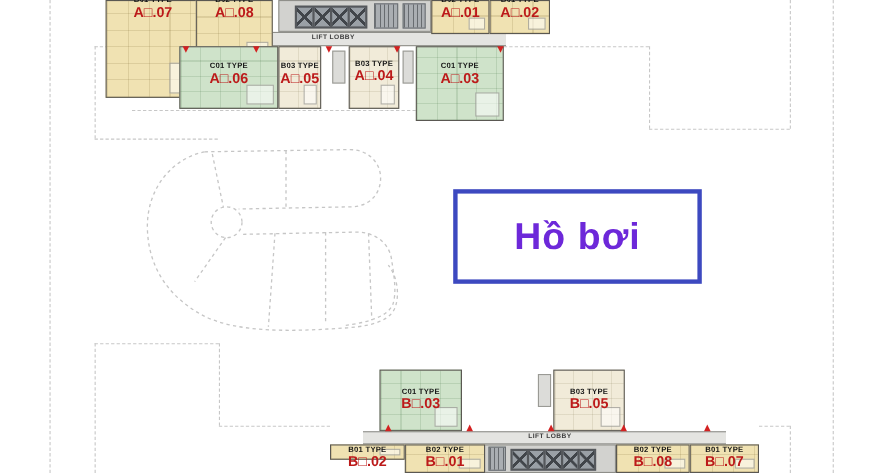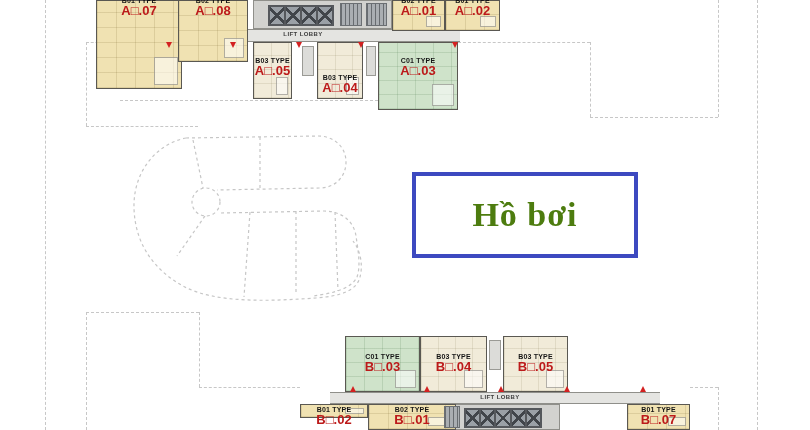--- a/index.html
+++ b/index.html
@@ -48,22 +48,22 @@
   .arrow-u{position:absolute;width:0;height:0;border-left:3.5px solid transparent;
       border-right:3.5px solid transparent;border-bottom:6px solid #d32121;z-index:5;}
 
   
   .pool-svg{position:absolute;left:120px;top:128px;z-index:1;}
 
   
   .pool-sign{position:absolute;left:412px;top:172px;width:226px;height:86px;
       border:4px solid #3d49c0;background:#ffffff;display:flex;align-items:center;
       justify-content:center;box-sizing:border-box;z-index:6;}
-  .pool-sign-text{font-family:Liberation Serif, serif;font-size:34px;font-weight:700;
-      color:#4d7c0f;letter-spacing:1px;}
+  .pool-sign-text{font-family:Liberation Sans, sans-serif;font-size:34px;font-weight:700;
+      color:#6d28d9;letter-spacing:1px;}
 </style>
 </head>
 <body>
 
 <div id="canvas">
 
   <div class="dash-v" style="left:45px;top:0;height:430px"></div>
   <div class="dash-v" style="left:757px;top:0;height:430px"></div>
   <div class="dash-v" style="left:718px;top:0;height:117px"></div>
   <div class="dash-v" style="left:590px;top:42px;height:75px"></div>
@@ -125,29 +125,35 @@
       <div class="ucode">A□.01</div>
     </div>
   </div>
   <div class="unit u-yellow" style="left:445px;top:0;width:55px;height:31px">
     <div class="ulabel" style="top:-4px">
       <div class="utype">B01 TYPE</div>
       <div class="ucode">A□.02</div>
     </div>
   </div>
 
+  <div class="unit u-green" style="left:163px;top:42px;width:90px;height:57px">
+    <div class="ulabel" style="top:14px">
+      <div class="utype">C01 TYPE</div>
+      <div class="ucode">A□.06</div>
+    </div>
+  </div>
   <div class="unit u-cream" style="left:253px;top:42px;width:39px;height:57px">
     <div class="ulabel" style="top:14px">
       <div class="utype">B03 TYPE</div>
       <div class="ucode">A□.05</div>
     </div>
   </div>
   <div class="shaft" style="left:302px;top:46px;width:12px;height:30px"></div>
   <div class="unit u-cream" style="left:317px;top:42px;width:46px;height:57px">
-    <div class="ulabel" style="top:31px">
+    <div class="ulabel" style="top:12px">
       <div class="utype">B03 TYPE</div>
       <div class="ucode">A□.04</div>
     </div>
   </div>
   <div class="shaft" style="left:366px;top:46px;width:10px;height:30px"></div>
   <div class="unit u-green" style="left:378px;top:42px;width:80px;height:68px">
     <div class="ulabel" style="top:14px">
       <div class="utype">C01 TYPE</div>
       <div class="ucode">A□.03</div>
     </div>
@@ -174,44 +180,44 @@
   </div>
   <div class="stair" style="left:444px;top:406px;width:16px;height:22px"></div>
   <div class="lobby-label" style="left:460px;top:394px;width:80px">LIFT LOBBY</div>
 
   <div class="unit u-green" style="left:345px;top:336px;width:75px;height:56px">
     <div class="ulabel" style="top:16px">
       <div class="utype">C01 TYPE</div>
       <div class="ucode">B□.03</div>
     </div>
   </div>
-  <div class="unit u-cream" style="left:420px;top:336px;width:67px;height:56px">
-    <div class="ulabel" style="top:16px">
-      <div class="utype">B03 TYPE</div>
-      <div class="ucode">B□.04</div>
-    </div>
-  </div>
   <div class="shaft" style="left:489px;top:340px;width:12px;height:30px"></div>
   <div class="unit u-cream" style="left:503px;top:336px;width:65px;height:56px">
     <div class="ulabel" style="top:16px">
       <div class="utype">B03 TYPE</div>
       <div class="ucode">B□.05</div>
     </div>
   </div>
 
   <div class="unit u-yellow" style="left:300px;top:404px;width:68px;height:14px">
     <div class="ulabel" style="top:1px">
       <div class="utype">B01 TYPE</div>
       <div class="ucode">B□.02</div>
     </div>
   </div>
-  <div class="unit u-yellow" style="left:368px;top:404px;width:88px;height:26px">
+  <div class="unit u-yellow" style="left:368px;top:404px;width:73px;height:26px">
     <div class="ulabel" style="top:1px">
       <div class="utype">B02 TYPE</div>
       <div class="ucode">B□.01</div>
+    </div>
+  </div>
+  <div class="unit u-yellow" style="left:560px;top:404px;width:67px;height:26px">
+    <div class="ulabel" style="top:1px">
+      <div class="utype">B02 TYPE</div>
+      <div class="ucode">B□.08</div>
     </div>
   </div>
   <div class="unit u-yellow" style="left:627px;top:404px;width:63px;height:26px">
     <div class="ulabel" style="top:1px">
       <div class="utype">B01 TYPE</div>
       <div class="ucode">B□.07</div>
     </div>
   </div>
 
   <div class="arrow-u" style="left:350px;top:386px"></div>

